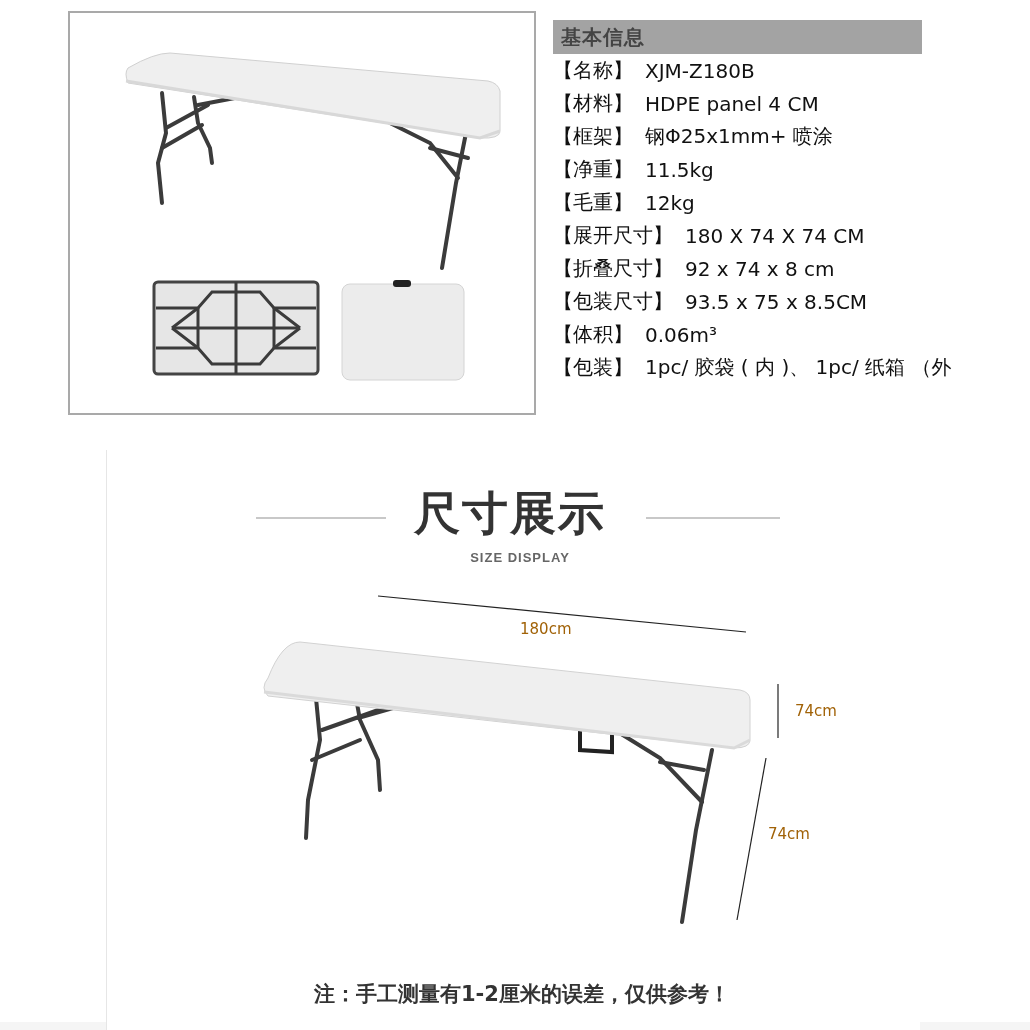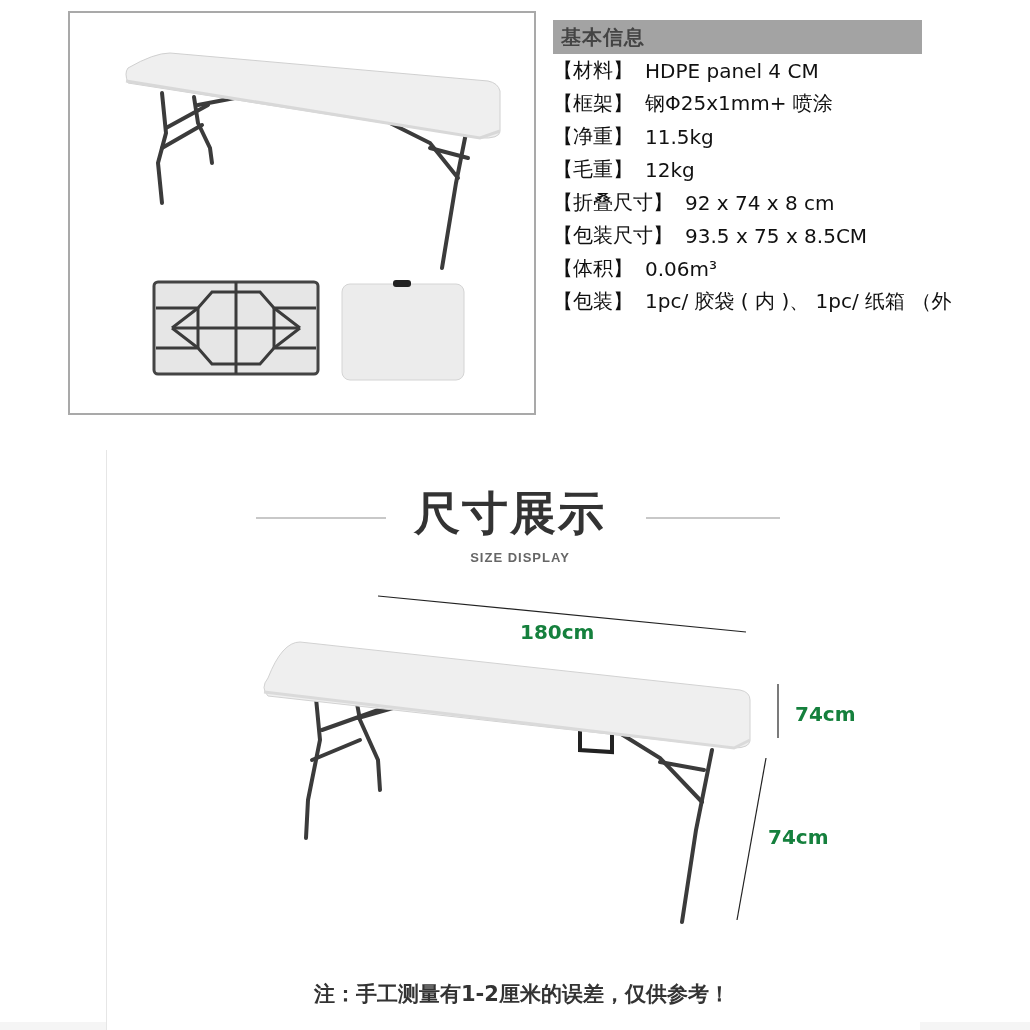--- a/index.html
+++ b/index.html
@@ -10,21 +10,21 @@
   .spec-row{height:33px;display:flex;align-items:center;font-size:20px;color:#111;white-space:nowrap;}
   .spec-key{letter-spacing:0px;}
   .spec-val{margin-left:12px;}
   .size-section{position:absolute;left:0;top:430px;width:1030px;height:600px;}
   .left-rule{position:absolute;left:106px;top:20px;width:1px;height:580px;background:#e6e6e6;}
   .bottom-strip{position:absolute;left:0;top:592px;width:106px;height:8px;background:#f5f5f5;}
   .bottom-strip-r{position:absolute;left:920px;top:592px;width:110px;height:8px;background:#f5f5f5;}
   .title-line{position:absolute;top:87px;height:2px;background:#c8c8c8;}
   .section-title{position:absolute;left:414px;top:53px;width:210px;text-align:left;font-family:"DejaVu Serif","Liberation Serif",serif;font-size:46px;font-weight:bold;color:#333;letter-spacing:2px;}
   .section-sub{position:absolute;left:440px;top:120px;width:160px;text-align:center;font-family:Liberation Sans, sans-serif;font-size:13px;font-weight:bold;color:#666;letter-spacing:1px;}
-  .dim-label{position:absolute;font-size:20px;font-weight:bold;color:#15803d;}
+  .dim-label{position:absolute;font-size:15px;font-weight:normal;color:#a16207;}
   .note{position:absolute;left:282px;top:550px;font-size:21px;color:#333;font-weight:bold;margin-left:32px;}
   svg{position:absolute;}
 </style>
 </head>
 <body>
 
 <div class="photo-frame">
   <svg width="464" height="400" viewBox="0 0 464 400" style="left:0;top:0;">
 
     <g stroke="#3b3b3b" stroke-width="4" fill="none" stroke-linecap="round">
@@ -56,34 +56,42 @@
   </svg>
   <svg width="130" height="104" viewBox="0 0 130 104" style="left:268px;top:265px;">
     <rect x="4" y="6" width="122" height="96" rx="8" fill="#ececec" stroke="#d4d4d4"></rect>
     <rect x="55" y="2" width="18" height="7" rx="3" fill="#222"></rect>
   </svg>
 </div>
 
 <div class="info-panel">
   <div class="info-header">基本信息</div>
   <div class="spec-row">
+    <span class="spec-key">【名称】</span>
+    <span class="spec-val">XJM-Z180B</span>
+  </div>
+  <div class="spec-row">
     <span class="spec-key">【材料】</span>
     <span class="spec-val">HDPE panel 4 CM</span>
   </div>
   <div class="spec-row">
     <span class="spec-key">【框架】</span>
     <span class="spec-val">钢Φ25x1mm+ 喷涂</span>
   </div>
   <div class="spec-row">
     <span class="spec-key">【净重】</span>
     <span class="spec-val"> 11.5kg</span>
   </div>
   <div class="spec-row">
     <span class="spec-key">【毛重】</span>
     <span class="spec-val"> 12kg</span>
+  </div>
+  <div class="spec-row">
+    <span class="spec-key">【展开尺寸】</span>
+    <span class="spec-val">180 X 74 X 74 CM</span>
   </div>
   <div class="spec-row">
     <span class="spec-key">【折叠尺寸】</span>
     <span class="spec-val"> 92 x 74 x 8 cm</span>
   </div>
   <div class="spec-row">
     <span class="spec-key">【包装尺寸】</span>
     <span class="spec-val">93.5 x 75 x 8.5CM</span>
   </div>
   <div class="spec-row">

